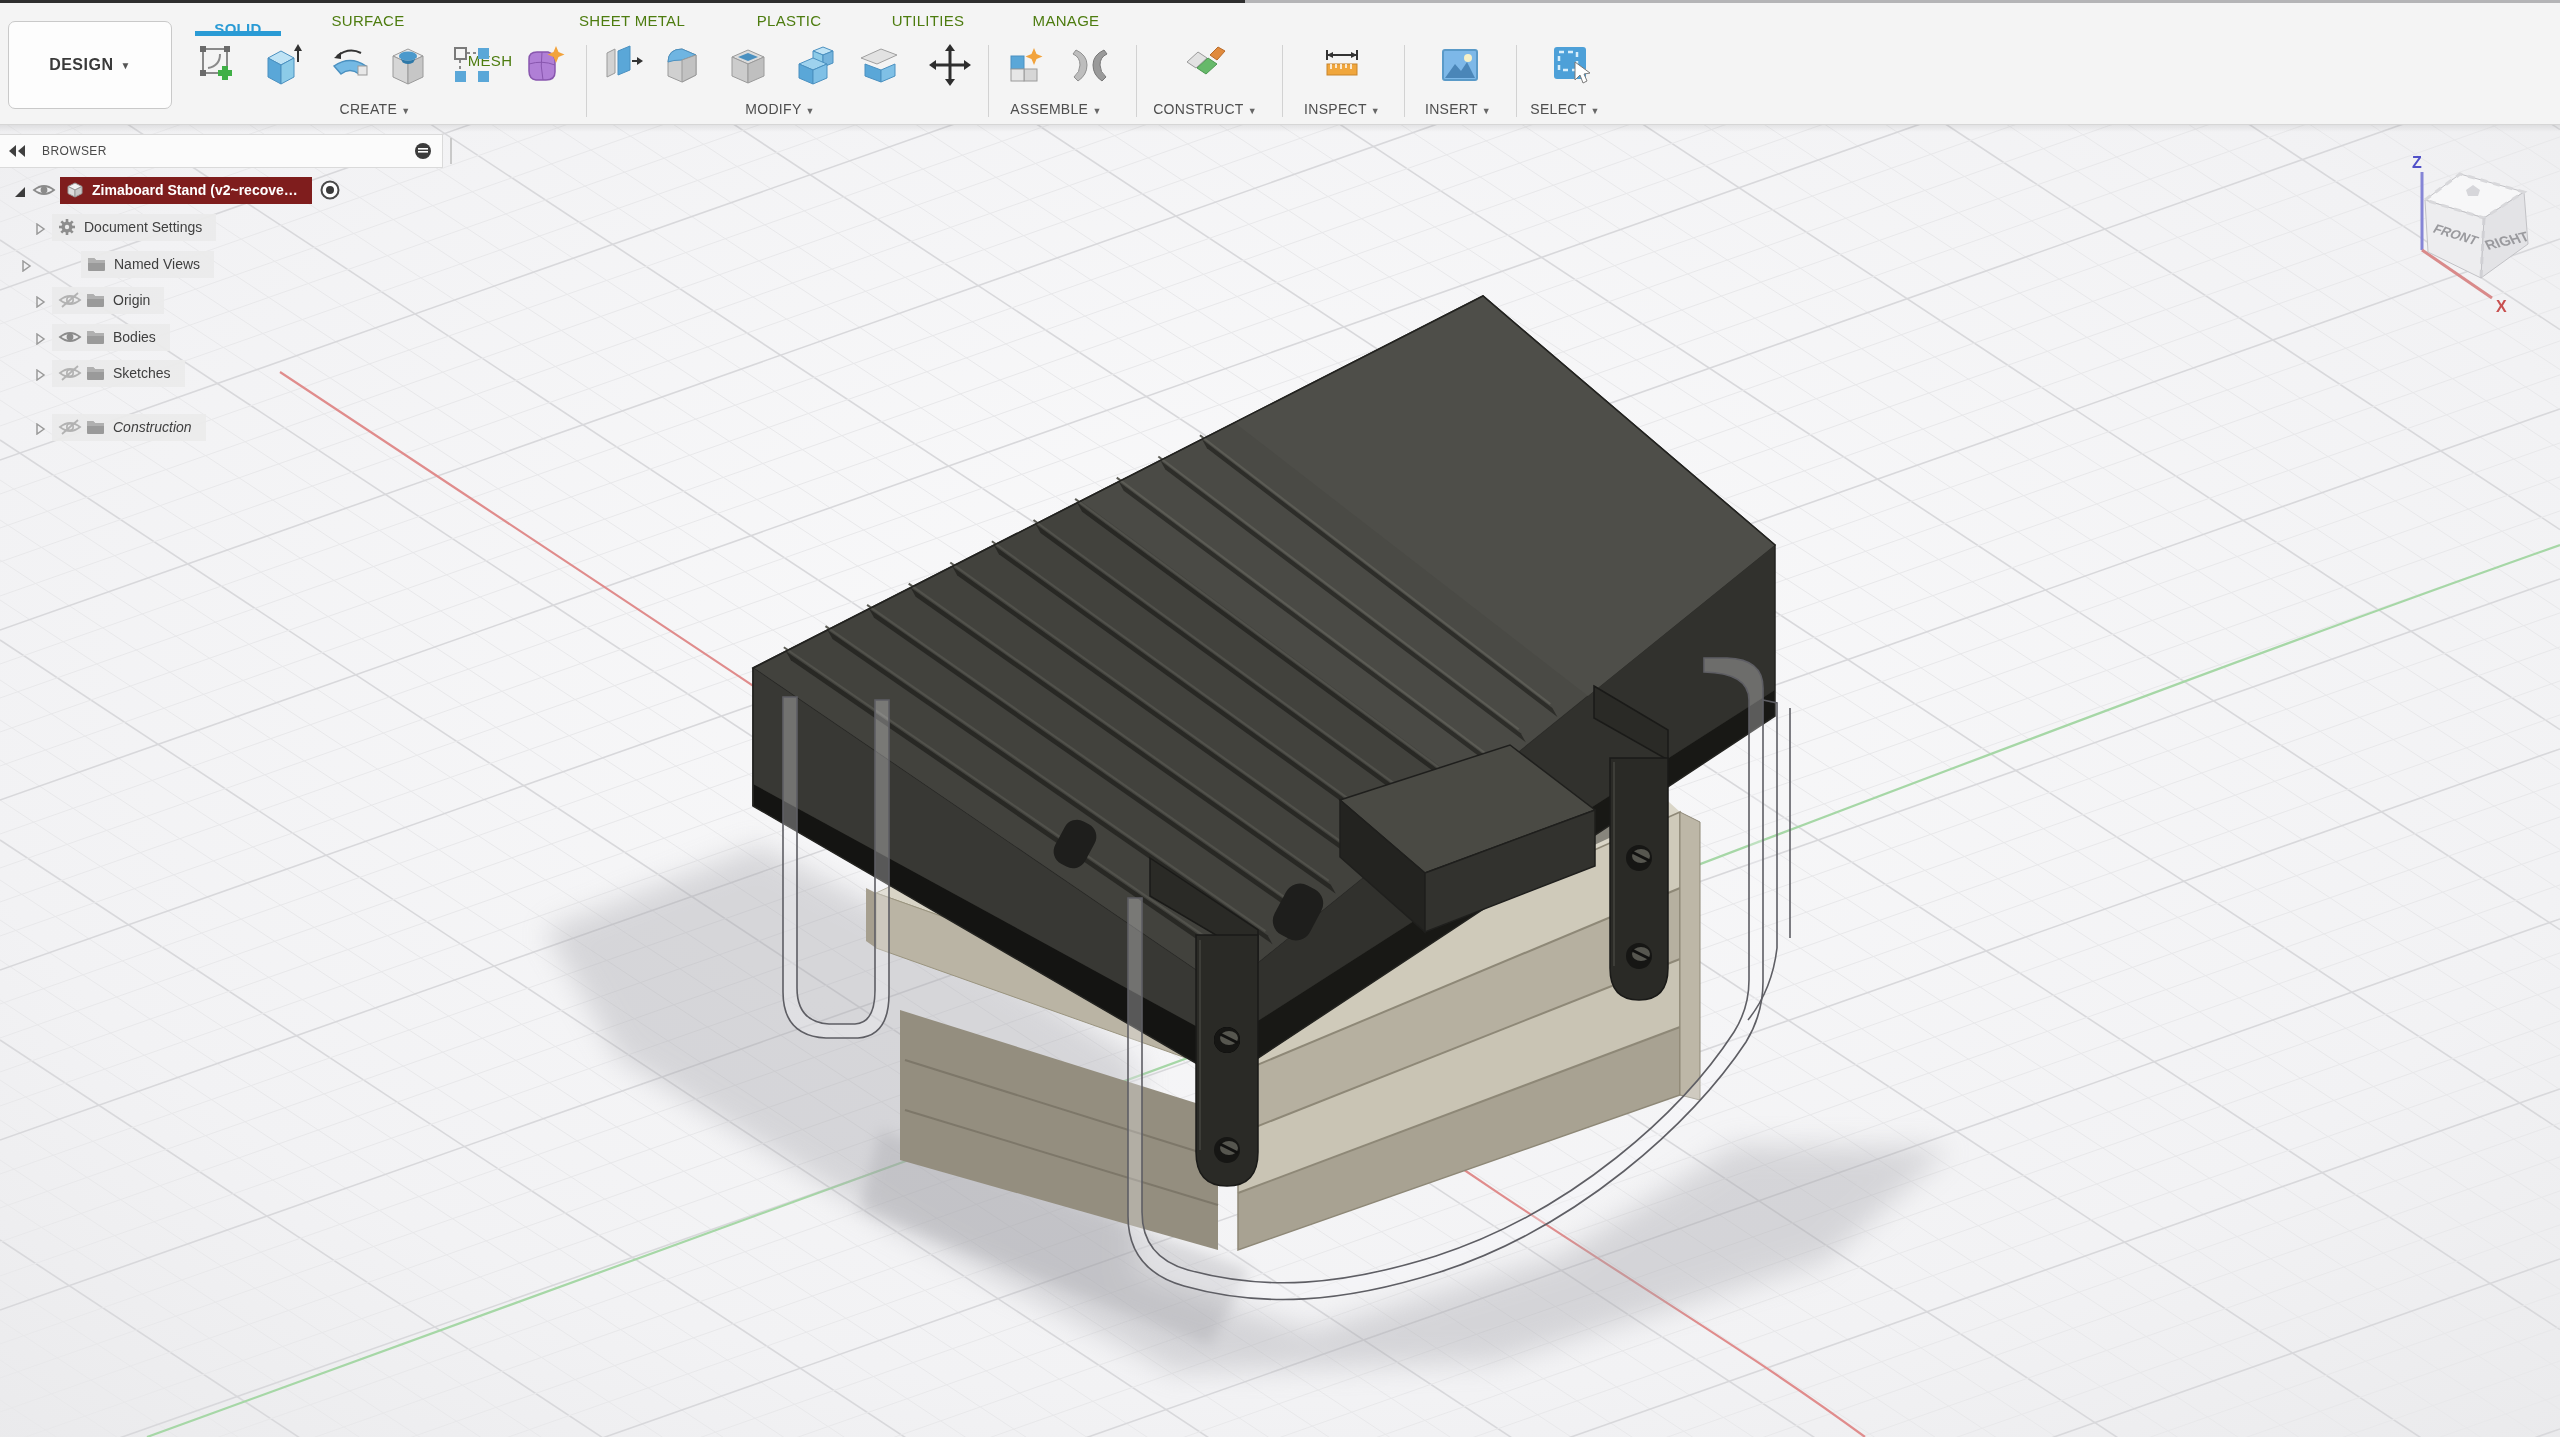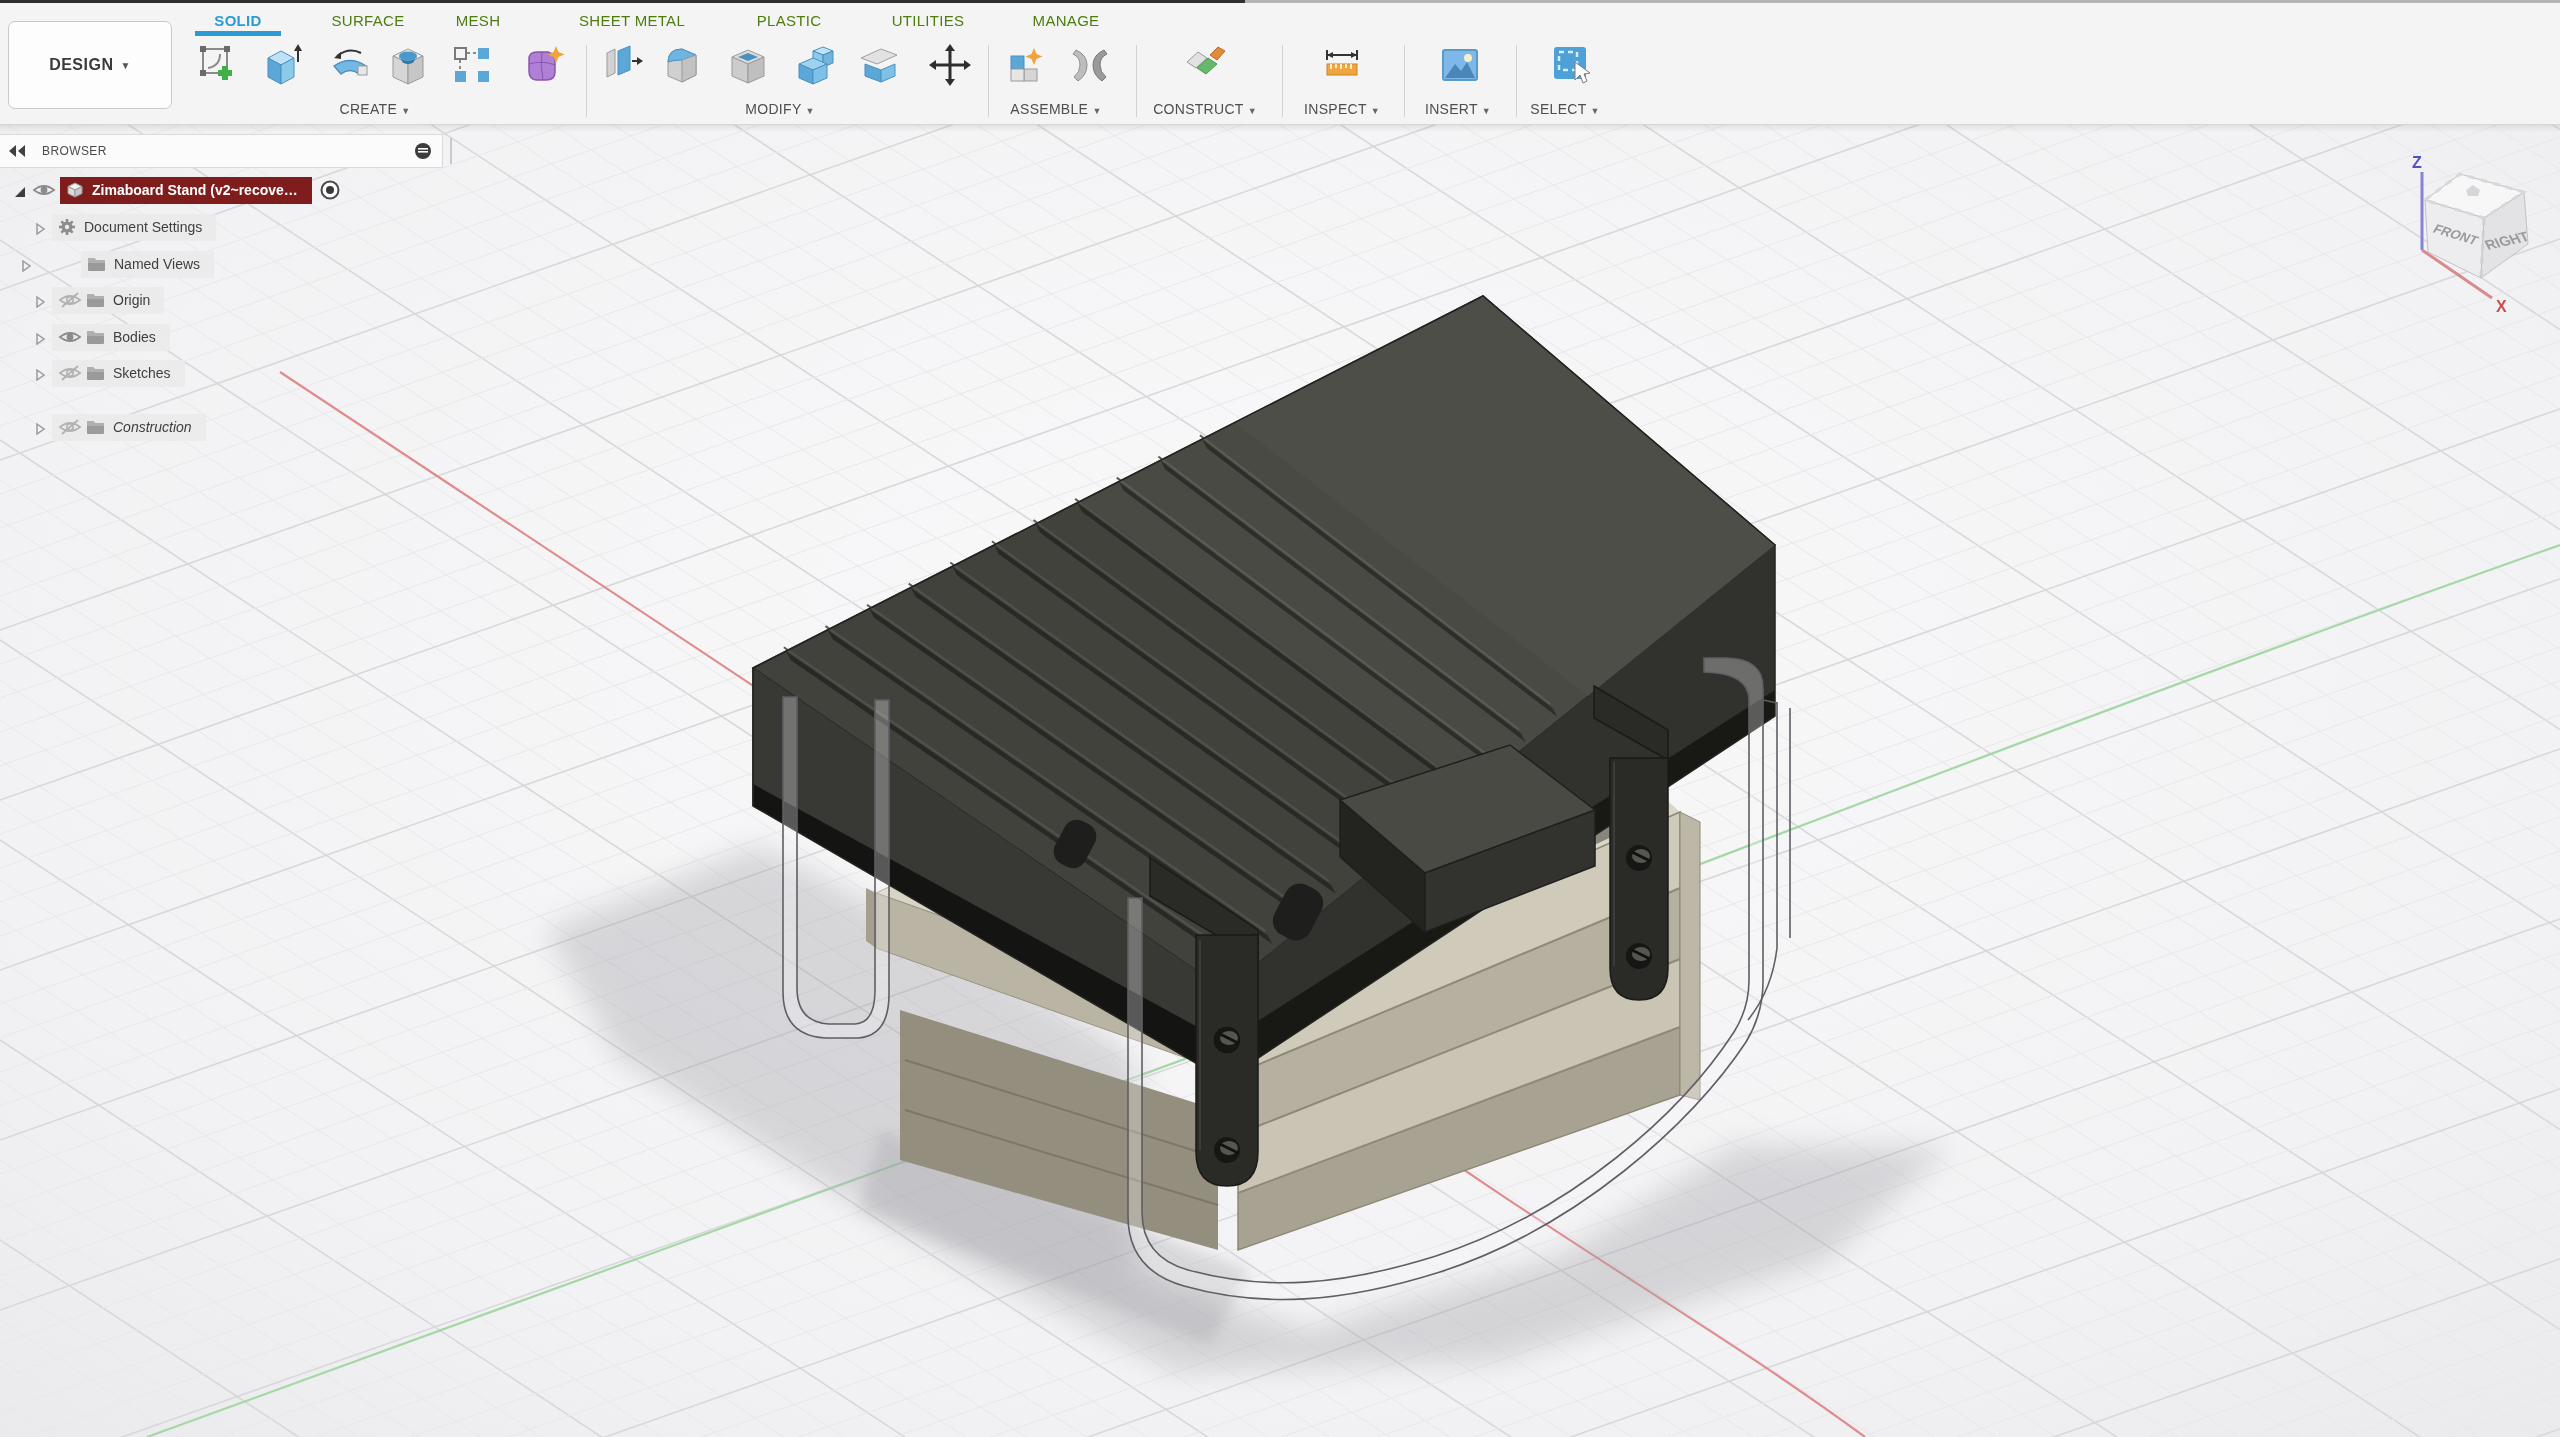--- a/index.html
+++ b/index.html
@@ -352,23 +352,23 @@
   </svg>
 
   <div id="toolbar">
     <div id="top-edge-dark"></div>
     <div id="top-edge-light"></div>
     <div id="design-button">
       <span>DESIGN</span>
         <span class="caret">▼</span>
     </div>
     <div id="tabs">
-        <div class="tab active" style="left: 238px;">SOLID</div>
+        <div class="tab active" style="left: 238px; margin-top: 8px;">SOLID</div>
         <div class="tab" style="left: 368px;">SURFACE</div>
-        <div class="tab" style="left: 478px;">MESH</div>
+        <div class="tab" style="left: 490px; margin-top: 40px;">MESH</div>
         <div class="tab" style="left: 632px;">SHEET METAL</div>
         <div class="tab" style="left: 789px;">PLASTIC</div>
         <div class="tab" style="left: 928px;">UTILITIES</div>
         <div class="tab" style="left: 1066px;">MANAGE</div>
       </div>
     <div id="tab-underline"></div>
     <div id="tool-groups">
         <div class="tool-icon" style="left: 219px;"><svg width="46" height="46" viewBox="0 0 46 46">
             <rect x="7" y="7" width="24" height="24" fill="none" stroke="#8a8a8a" stroke-width="2"></rect>
             <rect x="4" y="4" width="6" height="6" fill="#6a6a6a"></rect>

